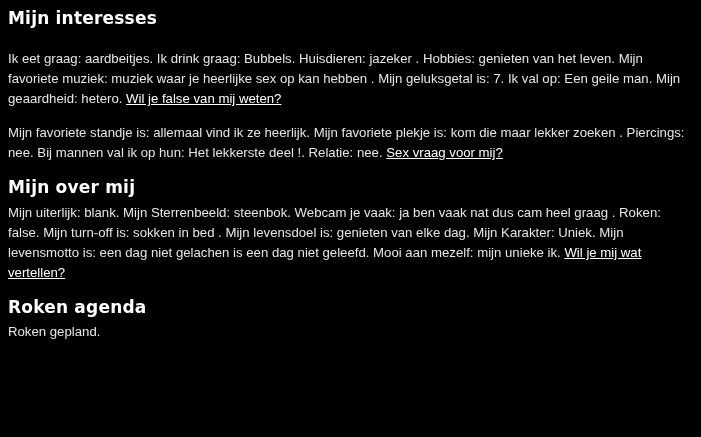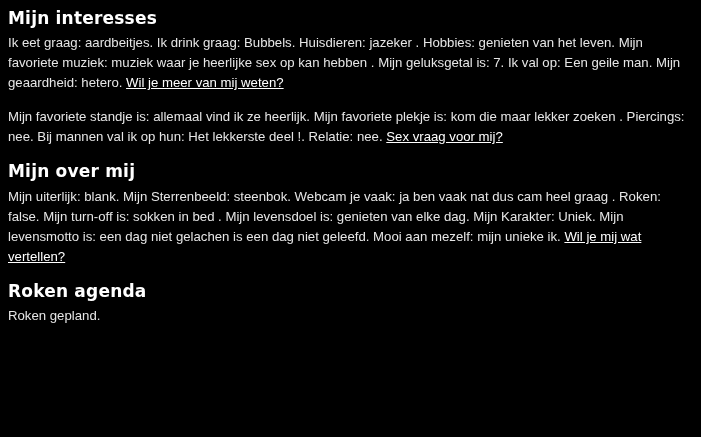--- a/index.html
+++ b/index.html
@@ -45,32 +45,32 @@
   .cta-link {
     color: #ffffff;
     text-decoration: underline;
     cursor: pointer;
   }
   .agenda-text {
     font-size: 13.2px;
     line-height: 20px;
     color: #e6e6e6;
   }
-  .sec-interesses h2 { margin-bottom: 5px; }
+  .sec-interesses h2 { margin-bottom: 21px; }
   .sec-agenda { margin-bottom: 0; }
   .sec-agenda h2 { margin-bottom: 5px; }
 </style>
 </head>
 <body>
 
 <div class="page">
 
   <div class="section first sec-interesses">
     <h2 class="heading">Mijn interesses</h2>
-    <div class="body-text"><span>Ik eet graag: aardbeitjes. Ik drink graag: Bubbels. Huisdieren: jazeker . Hobbies: genieten van het leven. Mijn favoriete muziek: muziek waar je heerlijke sex op kan hebben . Mijn geluksgetal is: 7. Ik val op: Een geile man. Mijn geaardheid: hetero. </span><span class="cta-link">Wil je meer van mij weten?</span></div>
+    <div class="body-text"><span>Ik eet graag: aardbeitjes. Ik drink graag: Bubbels. Huisdieren: jazeker . Hobbies: genieten van het leven. Mijn favoriete muziek: muziek waar je heerlijke sex op kan hebben . Mijn geluksgetal is: 7. Ik val op: Een geile man. Mijn geaardheid: hetero. </span><span class="cta-link">Wil je false van mij weten?</span></div>
   </div>
 
   <div class="section">
     <div class="body-text"><span>Mijn favoriete standje is: allemaal vind ik ze heerlijk. Mijn favoriete plekje is: kom die maar lekker zoeken . Piercings: nee. Bij mannen val ik op hun: Het lekkerste deel !. Relatie: nee. </span><span class="cta-link">Sex vraag voor mij?</span></div>
   </div>
 
   <div class="section">
     <h2 class="heading">Mijn over mij</h2>
     <div class="body-text"><span>Mijn uiterlijk: blank. Mijn Sterrenbeeld: steenbok. Webcam je vaak: ja ben vaak nat dus cam heel graag . Roken: false. Mijn turn-off is: sokken in bed . Mijn levensdoel is: genieten van elke dag. Mijn Karakter: Uniek. Mijn levensmotto is: een dag niet gelachen is een dag niet geleefd. Mooi aan mezelf: mijn unieke ik. </span><span class="cta-link">Wil je mij wat vertellen?</span></div>
   </div>

